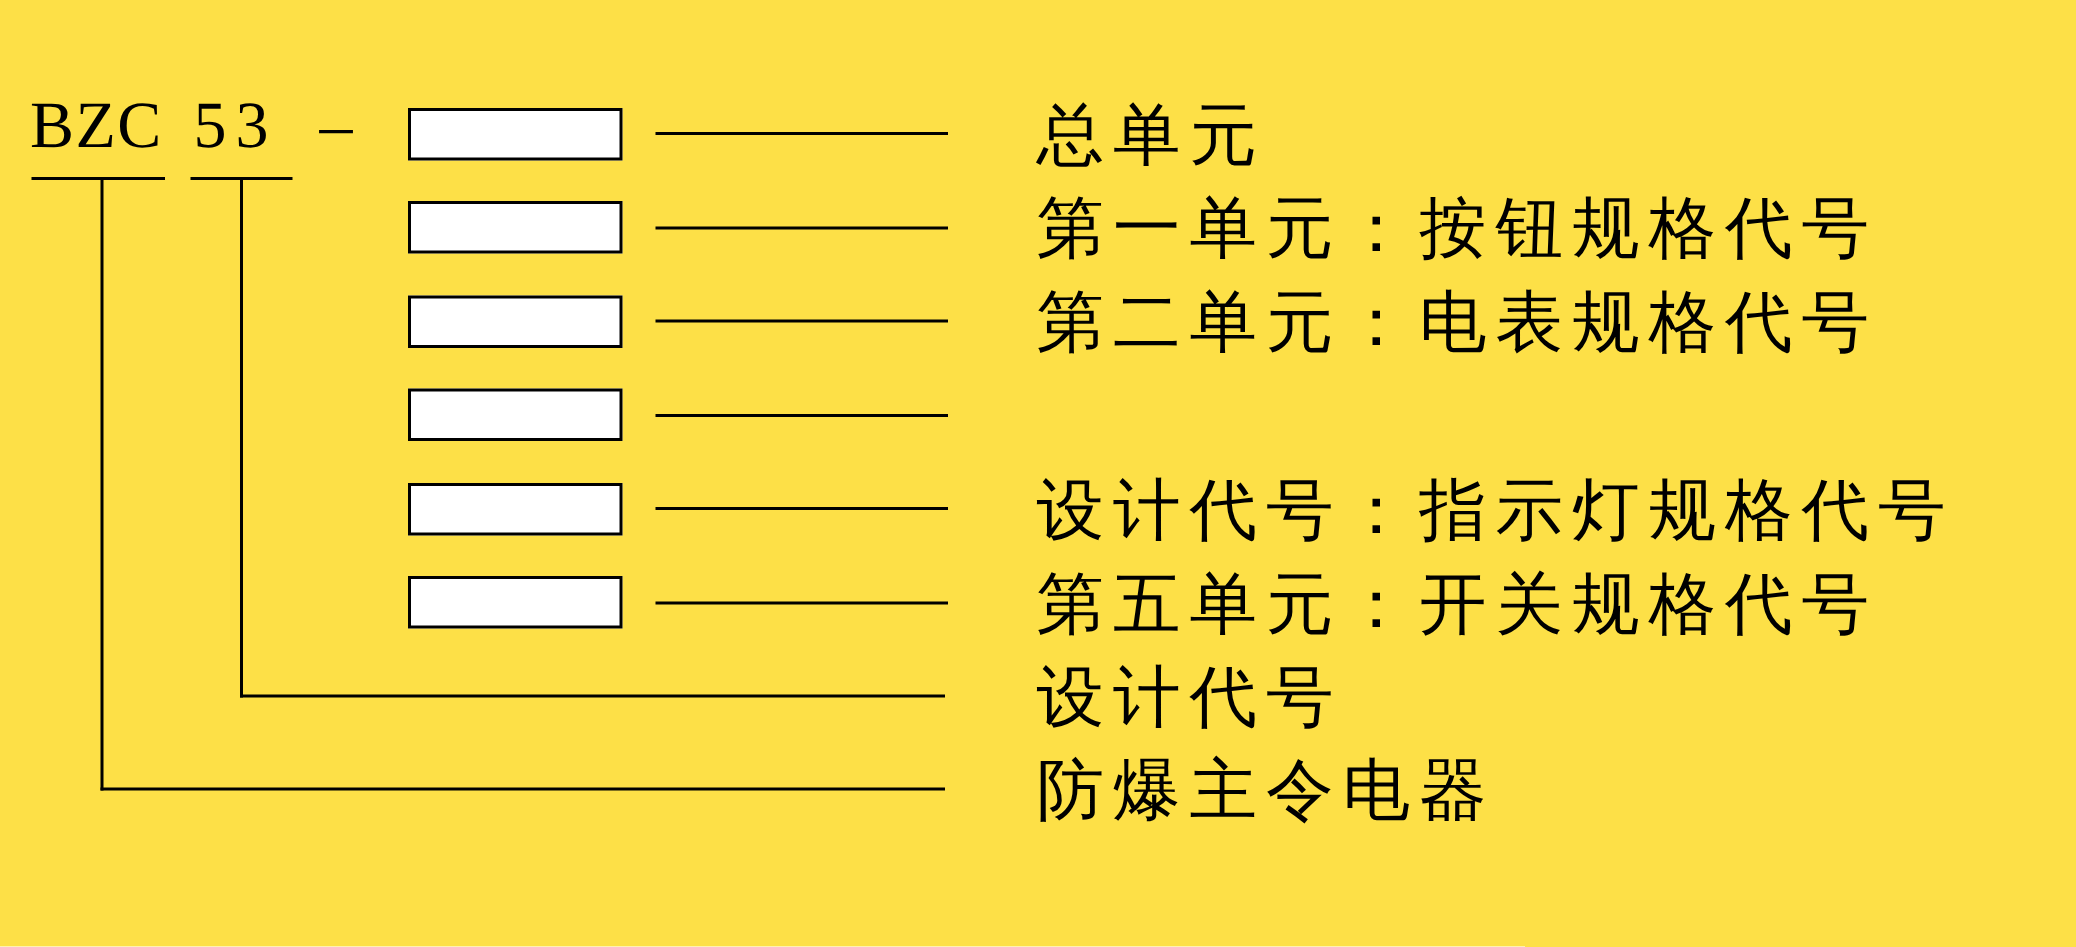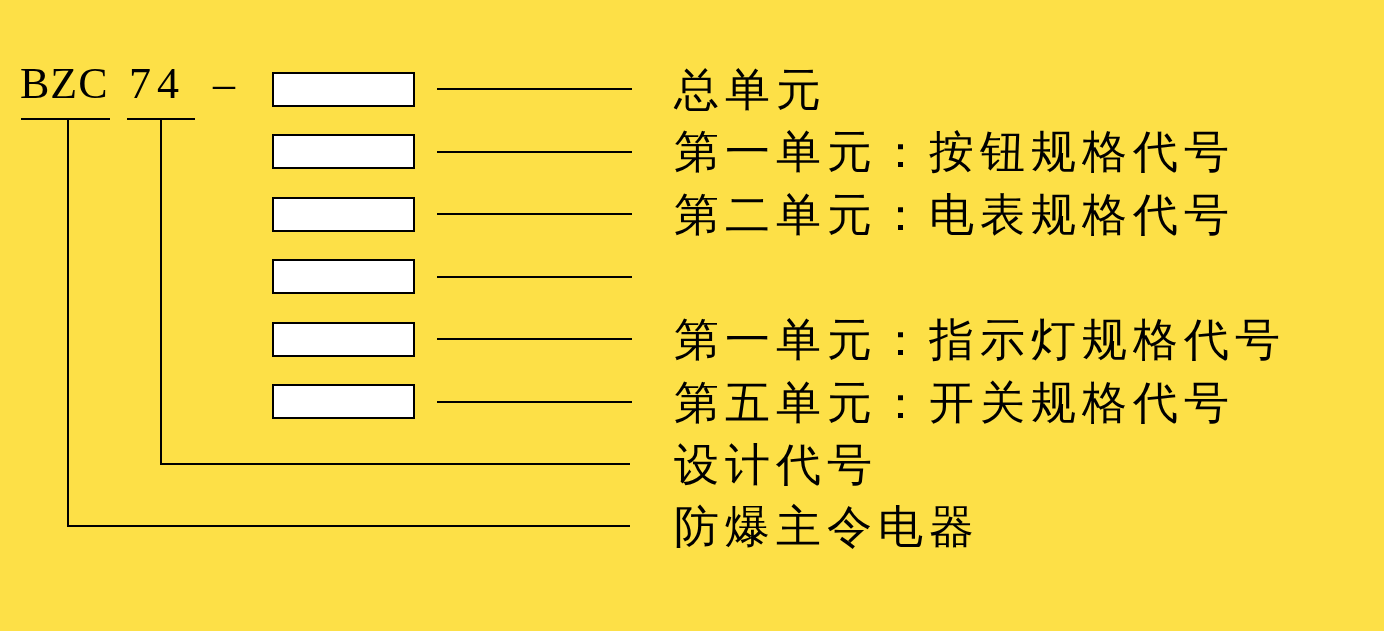--- a/index.html
+++ b/index.html
@@ -51,35 +51,35 @@
   }
   .row-line {
     position: absolute;
     left: 437px;
     width: 195px;
     height: 2px;
     background: #000000;
   }
   .label {
     position: absolute;
-    left: 674px;
+    left: 691px;
     height: 50px;
     line-height: 50px;
     font-size: 45px;
     letter-spacing: 6px;
     white-space: nowrap;
   }
 </style>
 </head>
 <body>
 
 <div class="canvas">
 
   <span class="code-text" style="left:20px;">BZC</span>
-  <span class="code-text" style="left:129px; letter-spacing:6px;">74</span>
+  <span class="code-text" style="left:129px; letter-spacing:6px;">53</span>
   <span class="code-sep" style="left:213px;">–</span>
 
   <div class="hline" style="left:21px; top:118px; width:89px;"></div>
   <div class="hline" style="left:127px; top:118px; width:68px;"></div>
 
   <div class="vline" style="left:67px; top:120px; height:407px;"></div>
   <div class="hline" style="left:67px; top:525px; width:563px;"></div>
 
   <div class="vline" style="left:160px; top:120px; height:345px;"></div>
   <div class="hline" style="left:160px; top:463px; width:470px;"></div>
@@ -94,19 +94,19 @@
   <div class="row-line" style="top:88px;"></div>
   <div class="row-line" style="top:151px;"></div>
   <div class="row-line" style="top:213px;"></div>
   <div class="row-line" style="top:276px;"></div>
   <div class="row-line" style="top:338px;"></div>
   <div class="row-line" style="top:401px;"></div>
 
   <div class="label" style="top:65px;">总单元</div>
   <div class="label" style="top:127px;">第一单元：按钮规格代号</div>
   <div class="label" style="top:190px;">第二单元：电表规格代号</div>
-  <div class="label" style="top:315px;">第一单元：指示灯规格代号</div>
+  <div class="label" style="top:315px;">设计代号：指示灯规格代号</div>
   <div class="label" style="top:378px;text-align:right;">第五单元：开关规格代号</div>
 
   <div class="label" style="top:502px;">防爆主令电器</div>
   <div class="label" style="top:440px;">设计代号</div>
 
 </div>
 
 </body></html>

